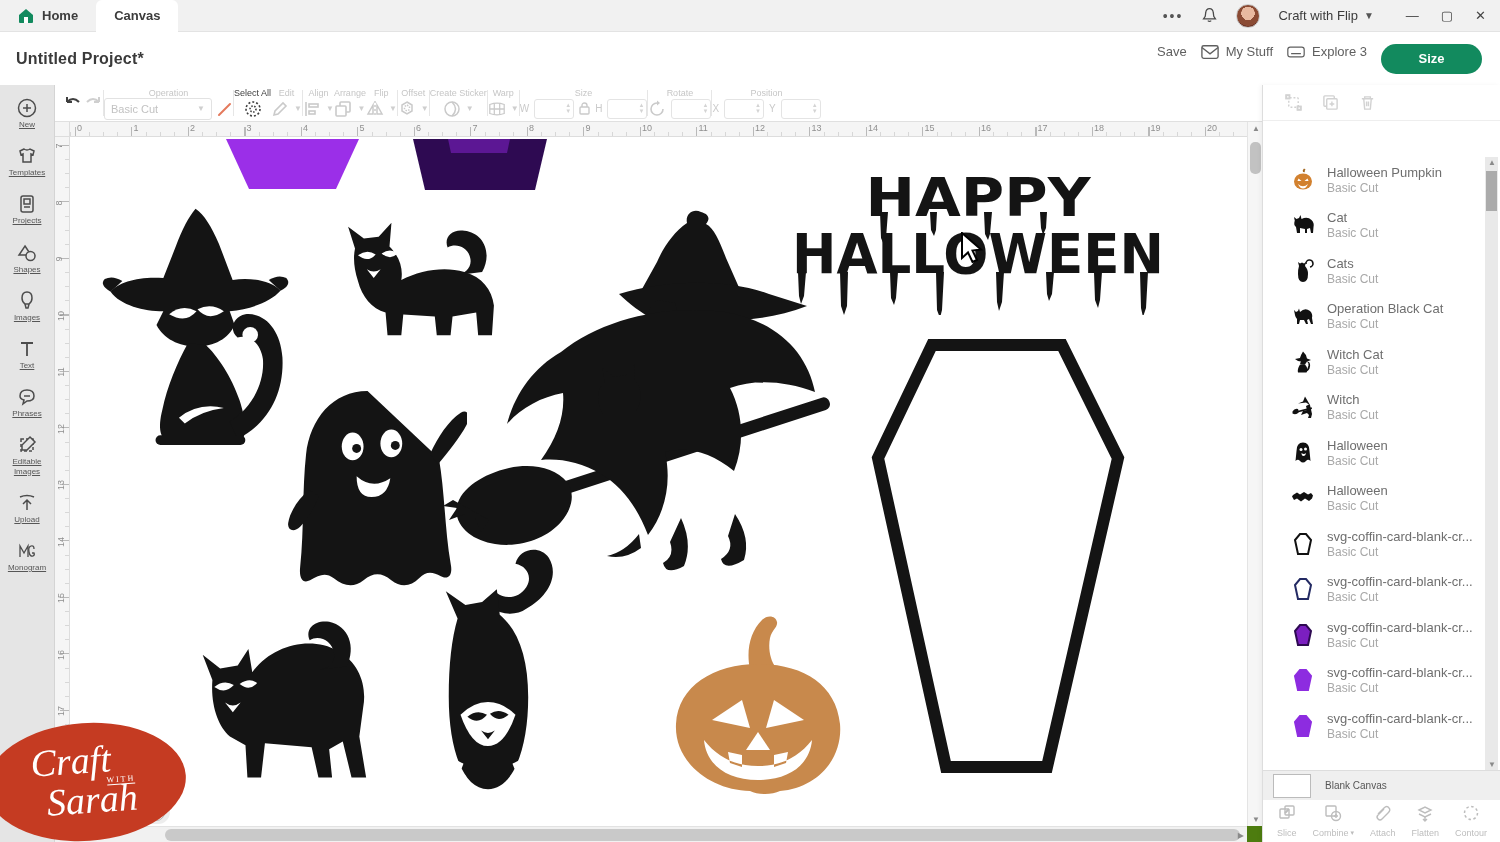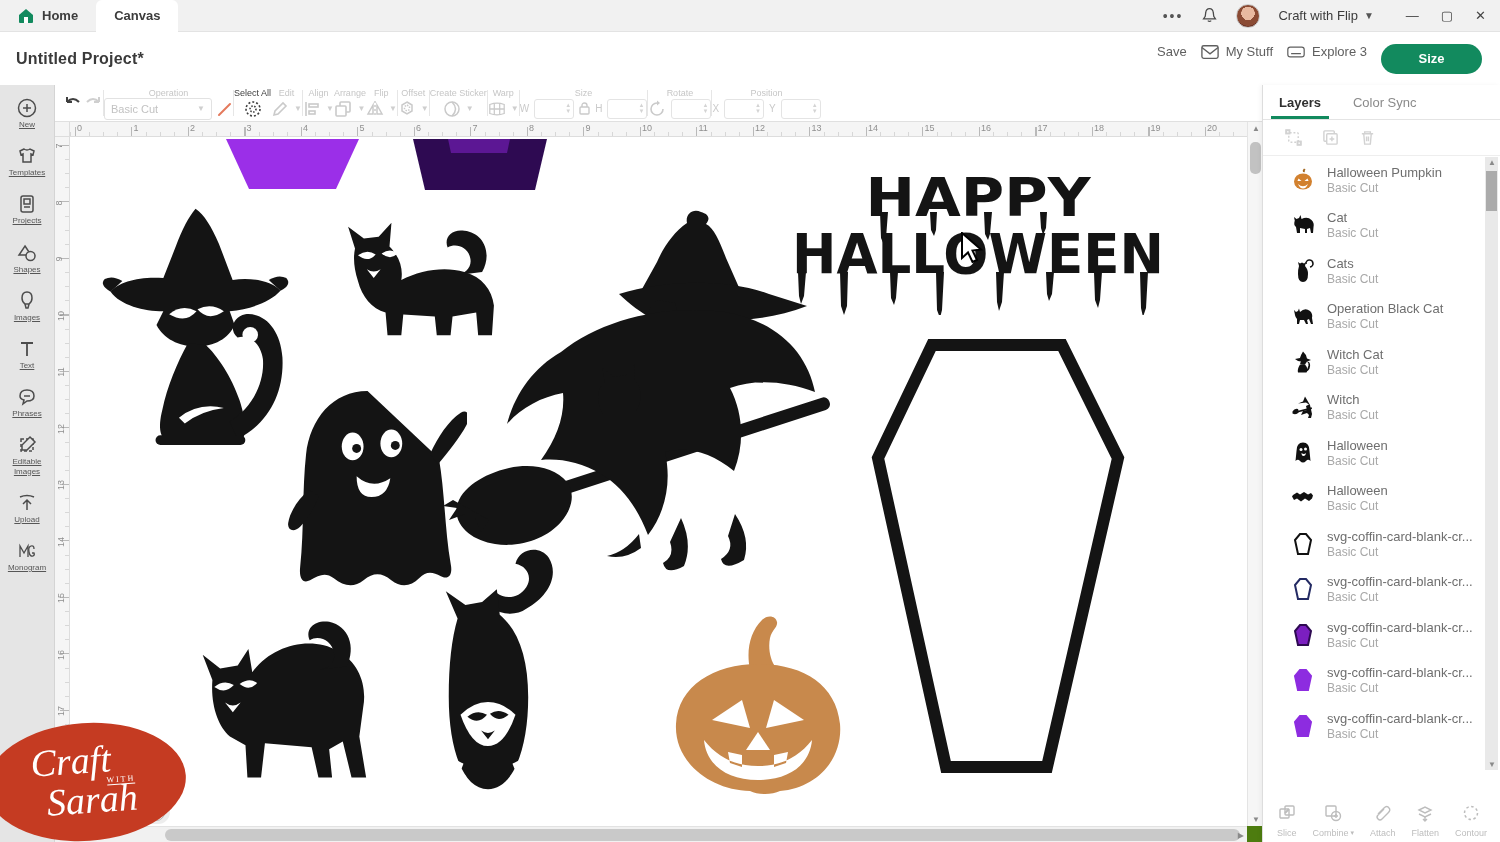--- a/index.html
+++ b/index.html
@@ -584,28 +584,20 @@
     <span>%</span>
     <span class="zoom-plus">+</span>
   </div>
   <div class="logo">
     <span class="l1">Craft</span>
     <span class="l2">with</span>
     <span class="l3">Sarah</span>
   </div>
 
   <div class="panel">
-    <div class="panel-tabs">
-      <div class="ptab active">
-          <span>Layers</span>
-        </div>
-      <div class="ptab">
-          <span>Color Sync</span>
-        </div>
-    </div>
     <div class="panel-tools">
       <svg viewBox="0 0 18 18" fill="none" stroke="currentColor" stroke-width="1.5">
           <rect x="4" y="4" width="10" height="10" rx="1" stroke-dasharray="2 2"></rect>
           <rect x="1" y="1" width="4" height="4" fill="#fff"></rect>
           <rect x="13" y="13" width="4" height="4" fill="#fff"></rect>
           <rect x="1.5" y="1.5" width="3" height="3"></rect>
           <rect x="13.5" y="13.5" width="3" height="3"></rect>
         </svg>
       <svg viewBox="0 0 18 18" fill="none" stroke="currentColor" stroke-width="1.5">
           <rect x="5" y="5" width="11" height="11" rx="1"></rect>
@@ -746,20 +738,24 @@
         <span class="lname">svg-coffin-card-blank-cr...</span>
         <span class="ltype">Basic Cut</span>
       </div>
     </div>
       </div>
     <div class="lscroll">
       <span class="sarrow" style="left:3px;top:1px">▲</span>
       <div class="thumb"></div>
       <span class="sarrow" style="left:3px;bottom:1px">▼</span>
     </div>
+    <div class="blankrow">
+      <div class="swatch"></div>
+      <span class="blank-lb">Blank Canvas</span>
+    </div>
     <div class="panel-actions">
         <div class="pact">
       <span><svg viewBox="0 0 18 18" fill="none" stroke="currentColor" stroke-width="1.4">
               <rect x="2" y="5" width="9" height="9" rx="1"></rect>
               <rect x="7" y="2" width="9" height="9" rx="1"></rect>
               <path d="M7 9 L11 5" stroke-width="2"></path>
             </svg></span>
       <span class="alb">Slice</span>
     </div>
         <div class="pact">

